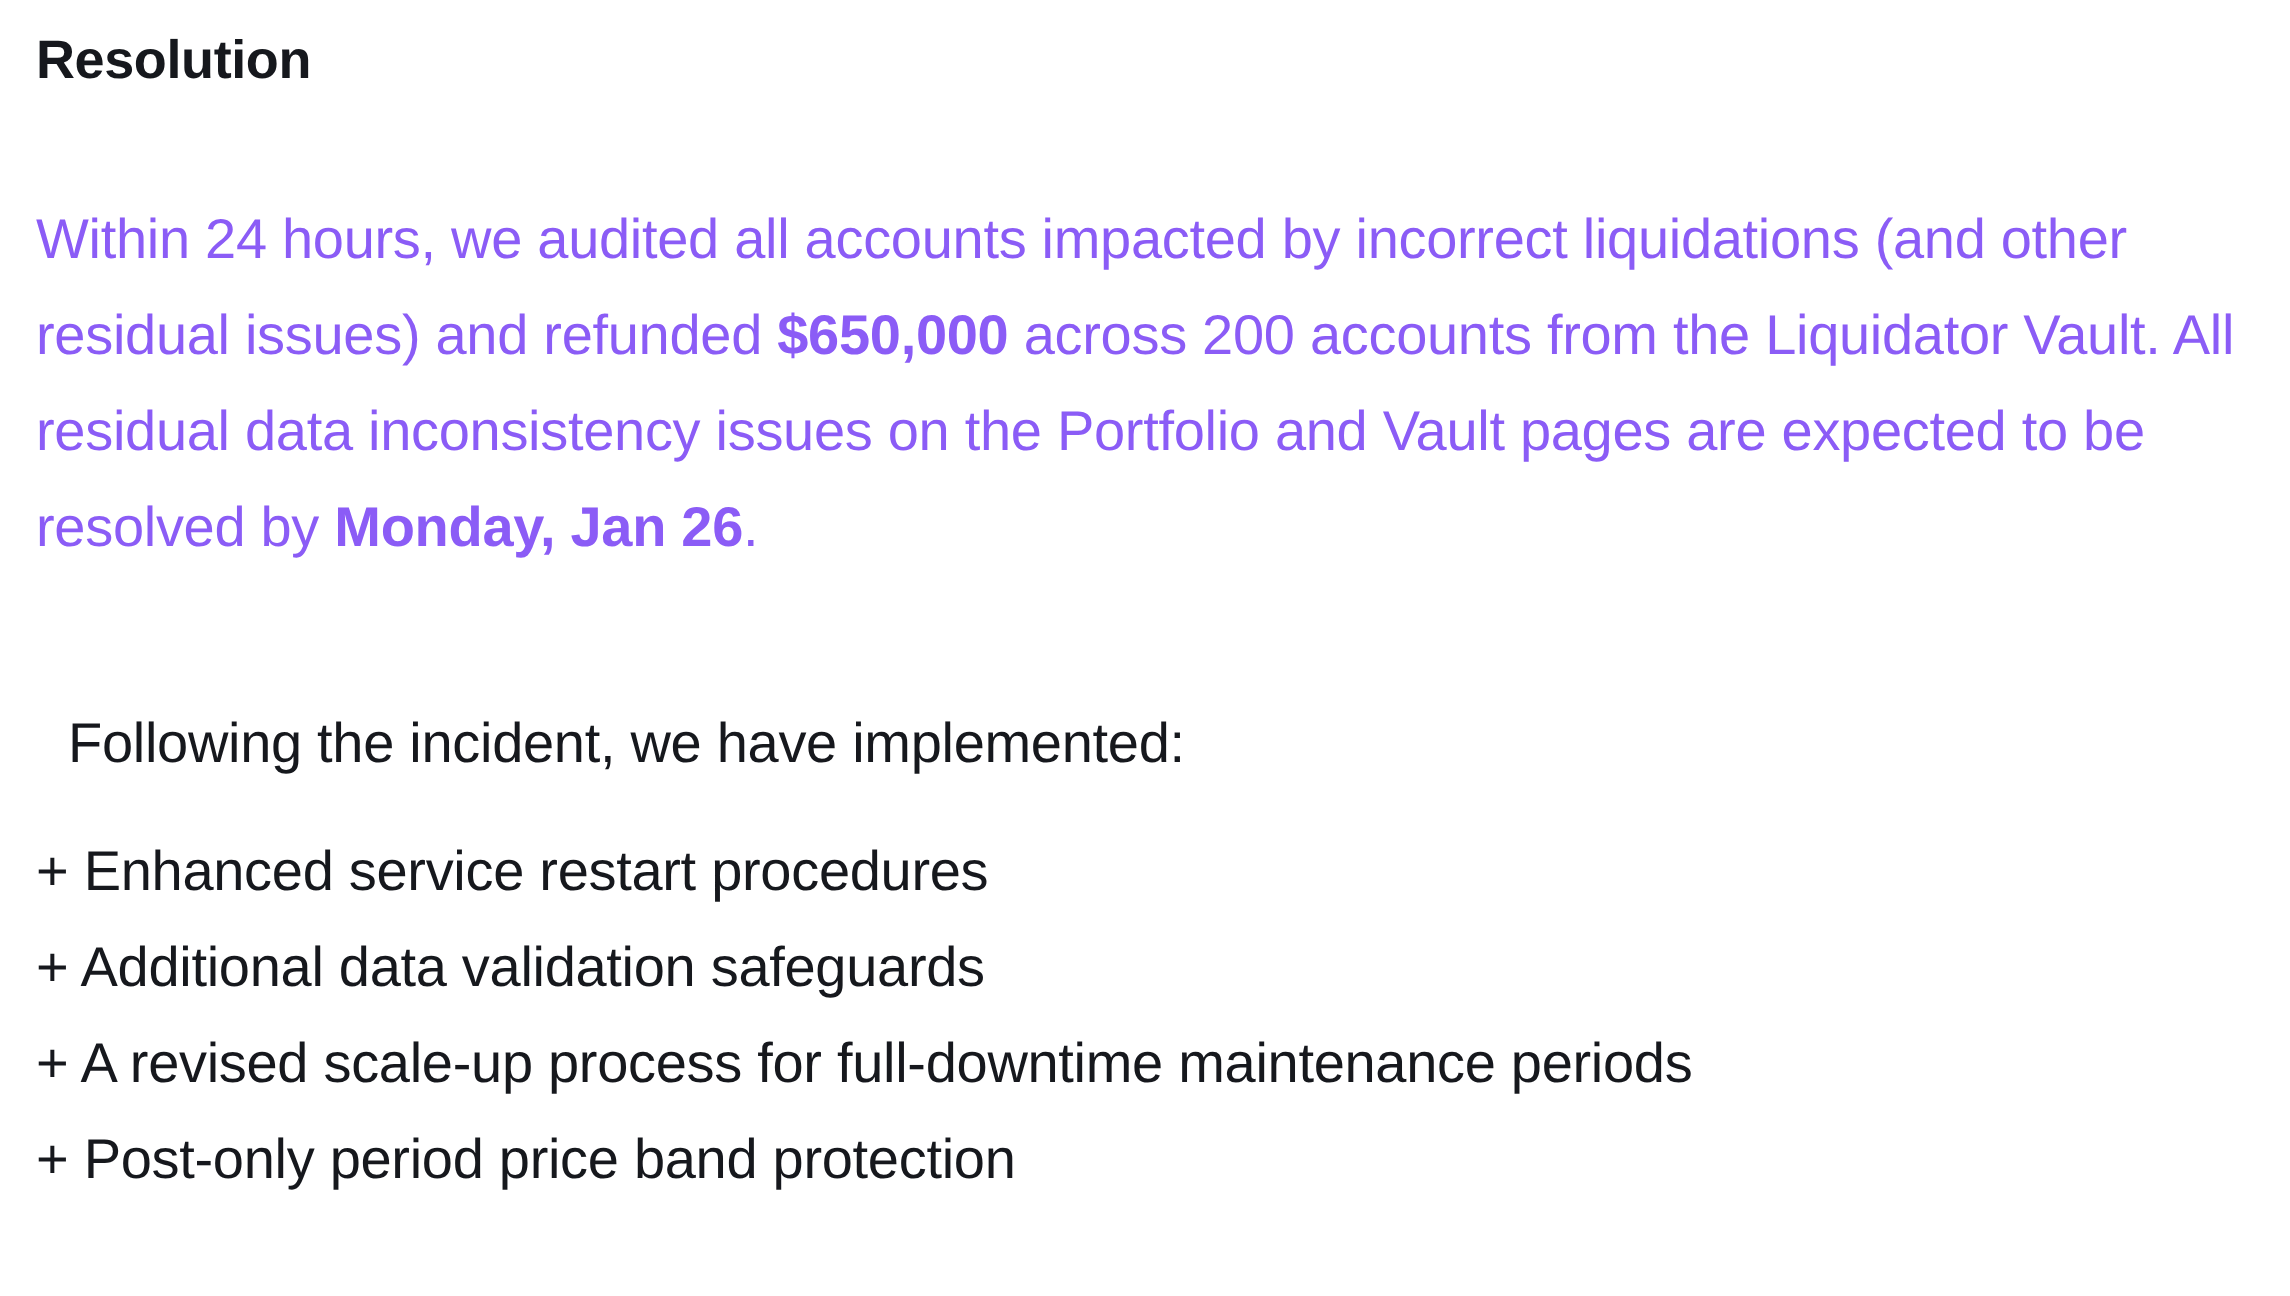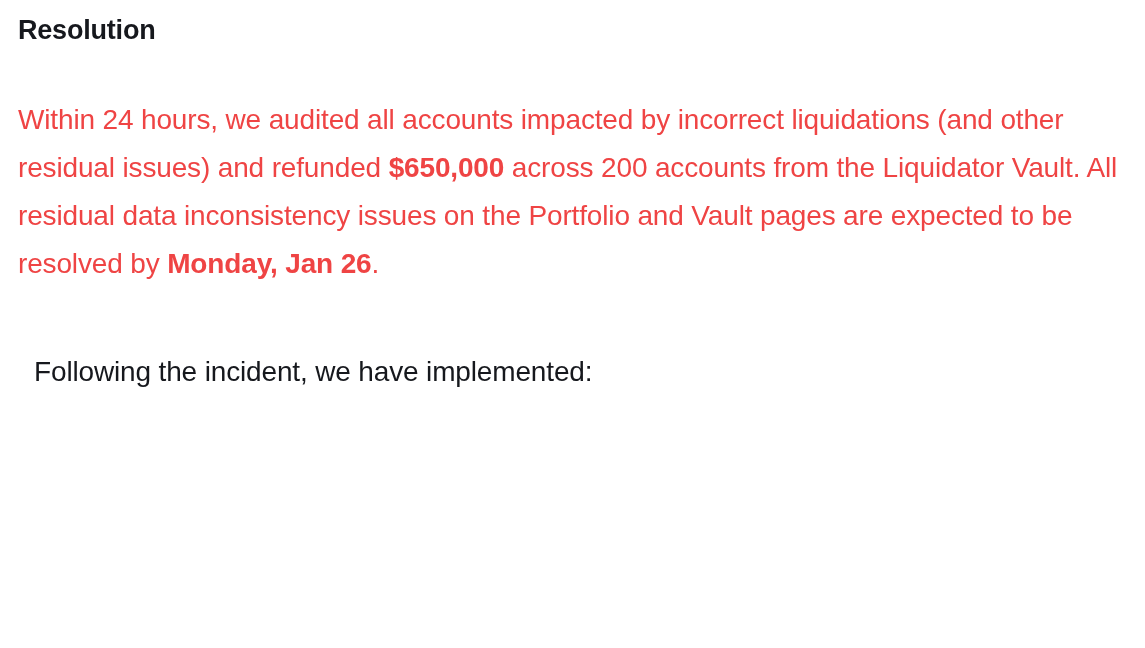--- a/index.html
+++ b/index.html
@@ -29,21 +29,21 @@
     margin: 0 0 0 0;
     color: #16181d;
   }
   .spacer-lg { height: 48px; }
   .spacer-md { height: 44px; }
   .body-par {
     font-size: 28px;
     line-height: 48px;
     letter-spacing: -0.15px;
     margin: 0;
-    color: #ef4444;
+    color: #8b5cf6;
     font-weight: 400;
   }
   .body-par b {
     font-weight: 700;
   }
   .list {
     margin: 0;
     padding: 0;
     list-style: none;
   }
@@ -70,14 +70,20 @@
   <h1 class="section-title">Resolution</h1>
 
   <div class="spacer-lg"></div>
 
   <p class="body-par"><span>Within 24 hours, we audited all accounts impacted by incorrect liquidations (and other residual issues) and refunded </span><b>$650,000</b><span> across 200 accounts from the Liquidator Vault. All residual data inconsistency issues on the Portfolio and Vault pages are expected to be resolved by </span><b>Monday, Jan 26</b><span>.</span></p>
 
   <div class="spacer-md"></div>
 
   <p class="intro-line">Following the incident, we have implemented:</p>
 
+  <ul class="list">
+    <li>+ Enhanced service restart procedures</li>
+    <li>+ Additional data validation safeguards</li>
+    <li>+ A revised scale-up process for full-downtime maintenance periods</li>
+    <li>+ Post-only period price band protection</li>
+  </ul>
 
 </div>
 
 </body></html>

